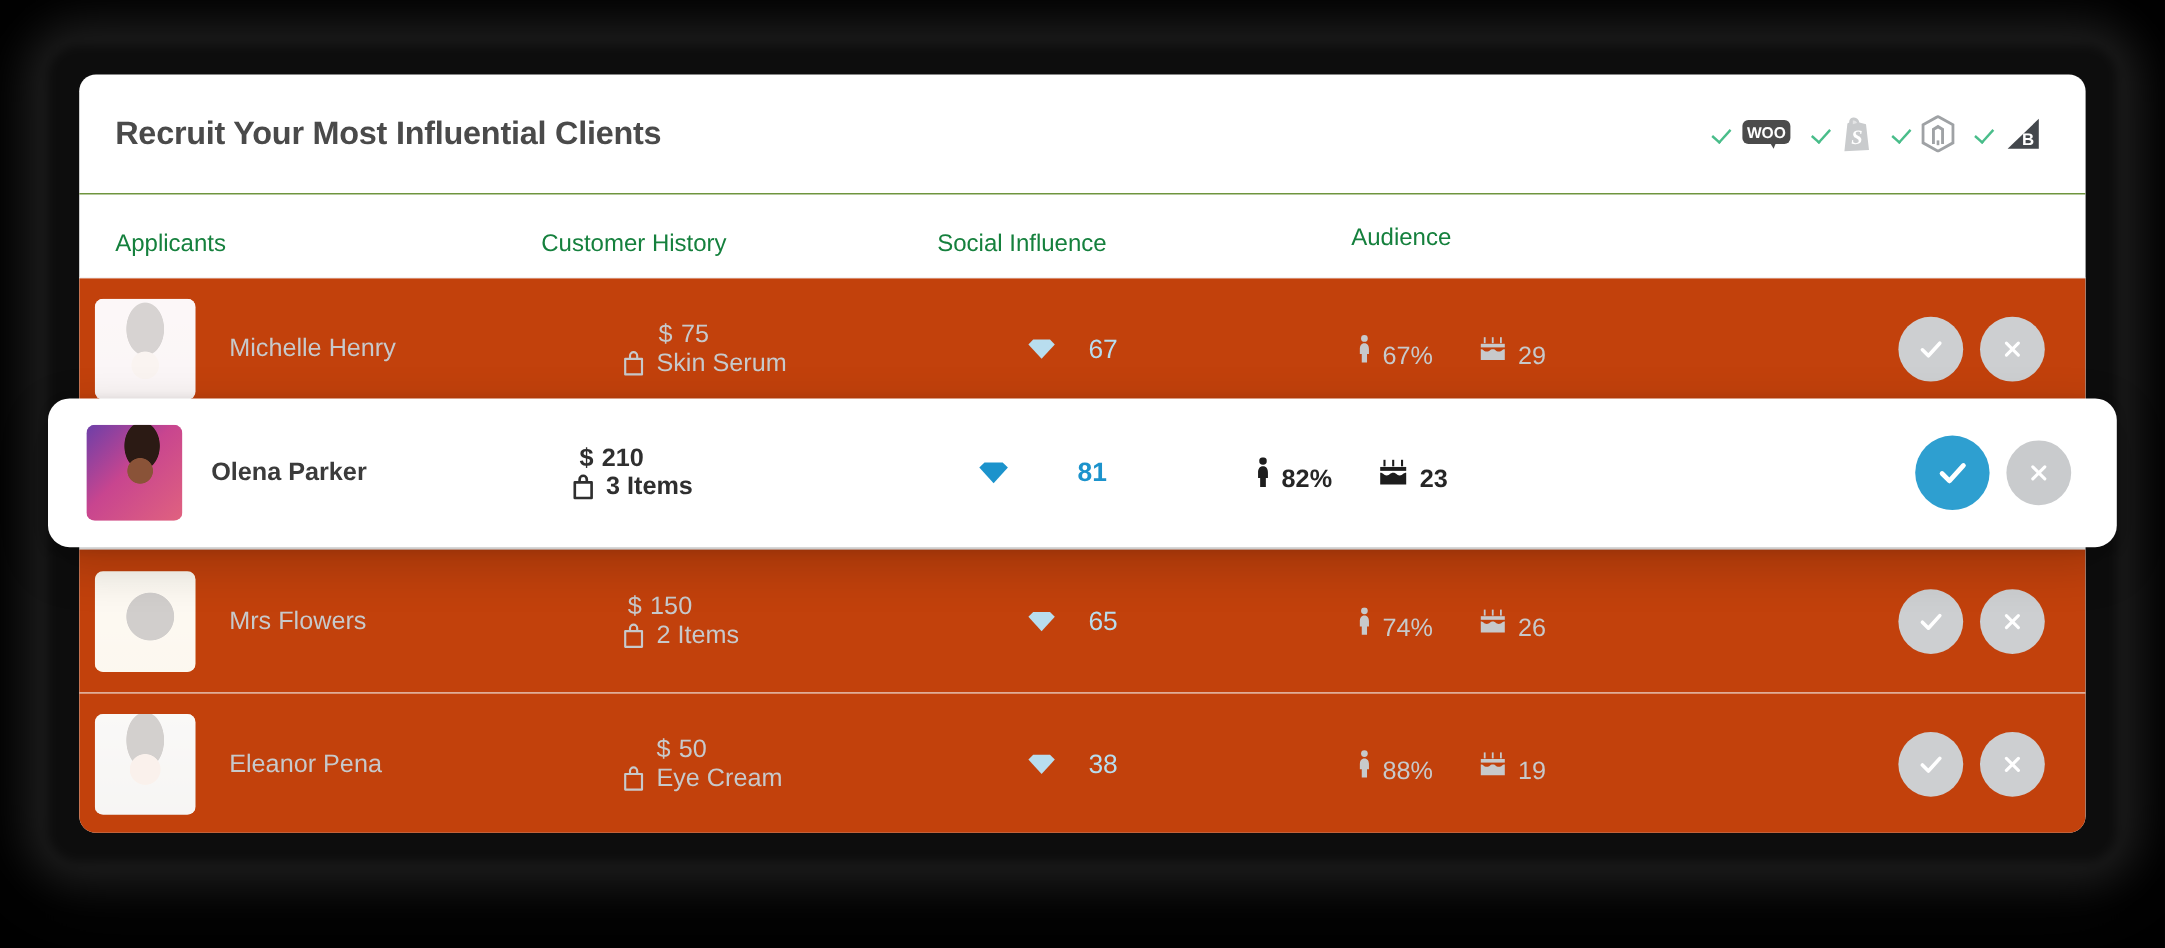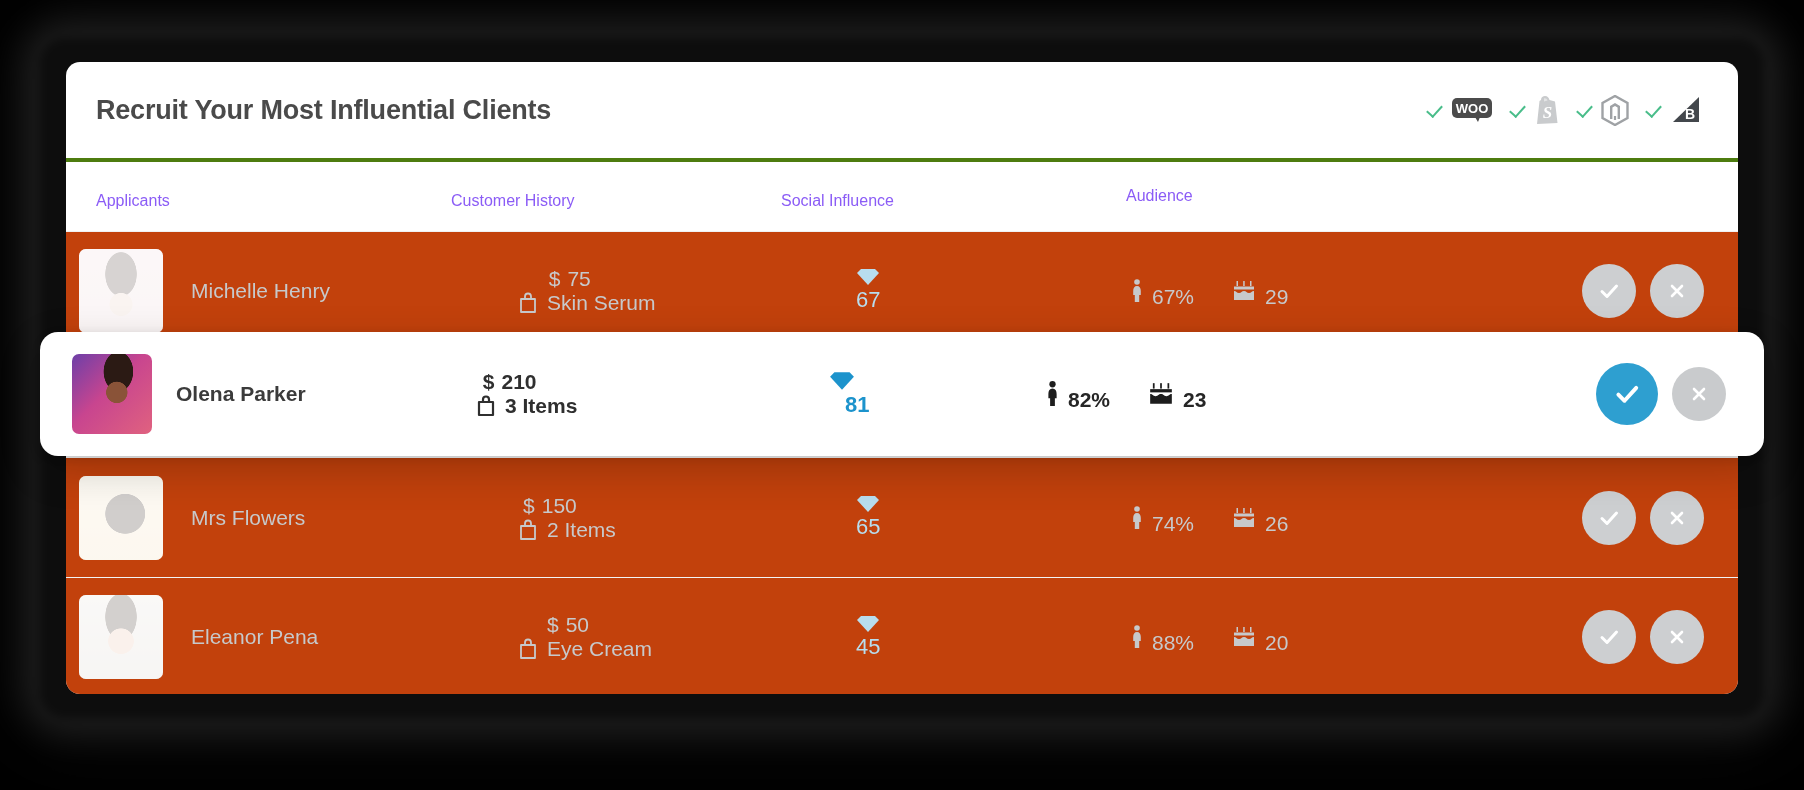--- a/index.html
+++ b/index.html
@@ -43,21 +43,21 @@
     height: 632px;
     background: #ffffff;
     border-radius: 14px;
     overflow: hidden;
   }
 
   
   .card-header {
     position: relative;
     height: 100px;
-    border-bottom: 4px solid #4d7c0f;
+    border-bottom: 1px solid #4d7c0f;
     display: flex;
     align-items: center;
     padding: 0 32px 0 30px;
   }
   .page-title {
     font-size: 27px;
     font-weight: bold;
     color: #4a4a4a;
     letter-spacing: -0.2px;
     white-space: nowrap;
@@ -94,22 +94,22 @@
   .brand-mark { display: block; }
 
   
   .table-head {
     position: relative;
     height: 70px;
     border-bottom: 1px solid #f0f1f3;
   }
   .col-label {
     position: absolute;
-    font-size: 16px;
-    color: #8b5cf6;
+    font-size: 20px;
+    color: #15803d;
     font-weight: normal;
     white-space: nowrap;
   }
   .col-applicants    { left: 30px;   top: 30px; }
   .col-history       { left: 385px;  top: 30px; }
   .col-social        { left: 715px;  top: 30px; }
   .col-audience      { left: 1060px; top: 25px; }
 
   
   .rows { position: relative; }
@@ -179,23 +179,22 @@
     margin-left: 34px;
     font-size: 21px;
     color: #4a4a4a;
   }
 
   .cell-social {
     position: absolute;
     left: 790px;
     display: flex;
     align-items: center;
-    gap: 1px;
+    gap: 27px;
     white-space: nowrap;
-    flex-direction: column;
   }
   .score { font-size: 22px; color: #2e9fd0; }
 
   .cell-audience {
     position: absolute;
     left: 1065px;
     display: flex;
     align-items: center;
     gap: 38px;
     white-space: nowrap;
@@ -474,40 +473,40 @@
               <path class="icon-stroke" d="M3 7 H17 V20 H3 Z M7 7 V4.5 A3 3 0 0 1 13 4.5 V7" fill="none" stroke="#4a4a4a" stroke-width="1.8" stroke-linejoin="round"></path>
             </svg>
             <span>Eye Cream</span>
           </span>
         </div>
 
         <div class="cell-social">
           <svg width="24" height="18" viewBox="0 0 24 18">
             <path class="diamond-fill" d="M1 5 L5 1 L19 1 L23 5 L12 17 Z" fill="#2e9fd0"></path>
           </svg>
-          <span class="score">45</span>
+          <span class="score">38</span>
         </div>
 
         <div class="cell-audience">
           <span class="metric">
             <svg width="12" height="24" viewBox="0 0 12 24">
               <circle class="icon-fill" cx="6" cy="3" r="2.8" fill="#3f3f3f"></circle>
               <path class="icon-fill" d="M6 7 C8.6 7 9.8 9 9.8 12 L9.8 16 L8.2 16 L8.2 23 L3.8 23 L3.8 16 L2.2 16 L2.2 12 C2.2 9 3.4 7 6 7 Z" fill="#3f3f3f"></path>
             </svg>
             <span class="val">88%</span>
           </span>
           <span class="metric">
             <svg width="24" height="22" viewBox="0 0 24 22">
               <rect class="icon-fill" x="4.5" y="1" width="1.5" height="5" fill="#3f3f3f"></rect>
               <rect class="icon-fill" x="11.2" y="1" width="1.5" height="5" fill="#3f3f3f"></rect>
               <rect class="icon-fill" x="18" y="1" width="1.5" height="5" fill="#3f3f3f"></rect>
               <rect class="icon-fill" x="2" y="6.5" width="20" height="3" fill="#3f3f3f"></rect>
               <path class="icon-fill" d="M2 11 C4.5 11 4.5 13 7 13 C9.5 13 9.5 11 12 11 C14.5 11 14.5 13 17 13 C19.5 13 19.5 11 22 11 L22 20 L2 20 Z" fill="#3f3f3f"></path>
             </svg>
-            <span class="val">20</span>
+            <span class="val">19</span>
           </span>
         </div>
 
         <div class="cell-actions">
           <button class="btn btn-accept">
             <svg width="26" height="26" viewBox="0 0 26 26">
               <path d="M6 13.5 L11 18.5 L20.5 8" fill="none" stroke="#ffffff" stroke-width="3" stroke-linecap="round" stroke-linejoin="round"></path>
             </svg>
           </button>
           <button class="btn btn-reject">

